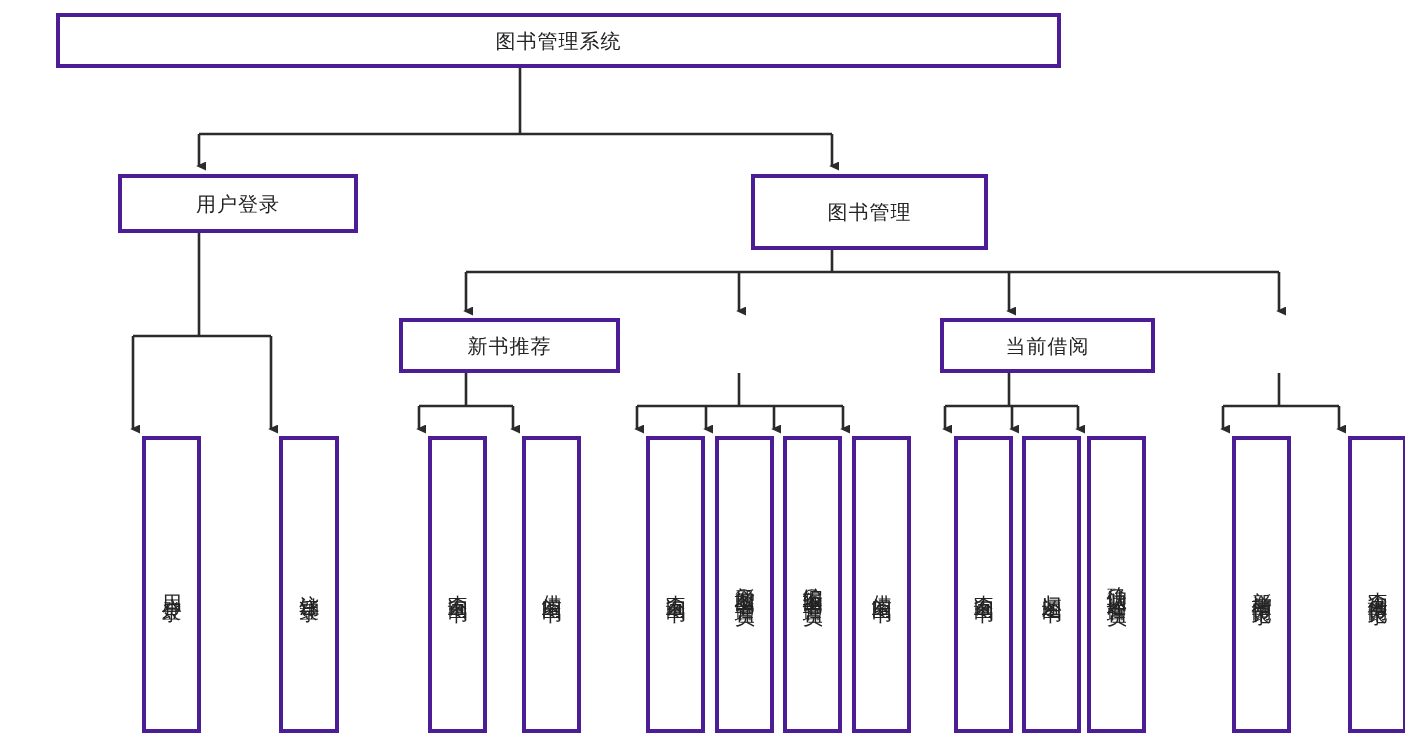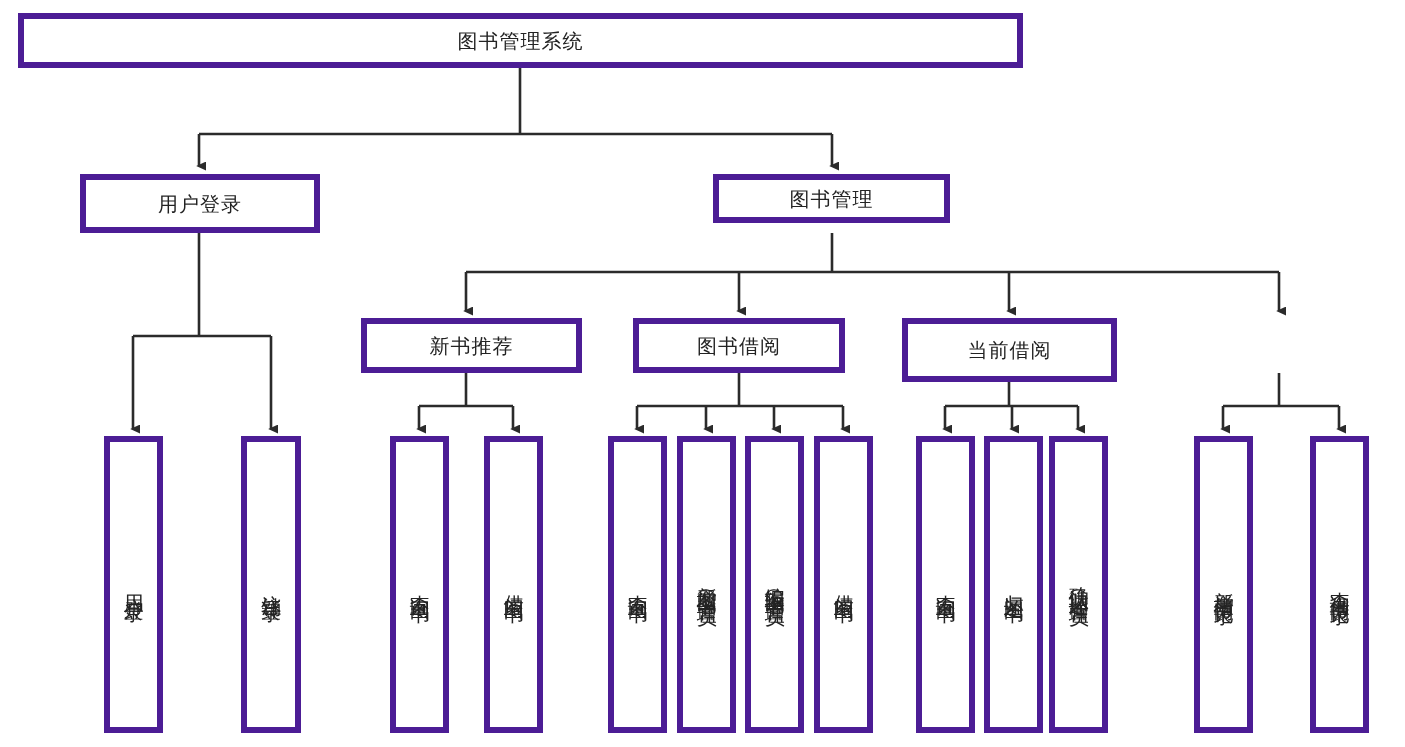--- a/index.html
+++ b/index.html
@@ -3,25 +3,26 @@
 <meta charset="utf-8">
 <style>
   html,body{margin:0;padding:0;background:#ffffff;}
   body{font-family:"DejaVu Sans","Liberation Sans",sans-serif;}
   #canvas{position:relative;width:1405px;height:747px;background:#ffffff;overflow:hidden;}
   svg.lines{position:absolute;left:0;top:0;width:1405px;height:747px;pointer-events:none;}
   .node{
     position:absolute;
     box-sizing:border-box;
     background:#ffffff;
-    border:6px solid #4c1d95;
+    border:4px solid #4c1d95;
     display:flex;
     align-items:center;
     justify-content:center;
     color:#232323;
+    margin-left:38px;
   }
   .node.h{
     font-size:20px;
     letter-spacing:1px;
     line-height:1.2;
   }
   .node.v{
     writing-mode:vertical-rl;
     text-orientation:upright;
     font-size:20px;
@@ -99,31 +100,28 @@
     </g>
   </svg>
 
   <div class="node h" style="left:18px;top:13px;width:1005px;height:55px;">
     <span>图书管理系统</span>
   </div>
 
   <div class="node h" style="left:80px;top:174px;width:240px;height:59px;">
     <span>用户登录</span>
   </div>
-  <div class="node h" style="left:713px;top:174px;width:237px;height:49px;">
+  <div class="node h" style="left:713px;top:174px;width:237px;height:76px;">
     <span>图书管理</span>
   </div>
 
   <div class="node h" style="left:361px;top:318px;width:221px;height:55px;">
     <span>新书推荐</span>
   </div>
-  <div class="node h" style="left:633px;top:318px;width:212px;height:55px;">
-    <span>图书借阅</span>
-  </div>
-  <div class="node h" style="left:902px;top:318px;width:215px;height:64px;text-align:center;">
+  <div class="node h" style="left:902px;top:318px;width:215px;height:55px;text-align:center;">
     <span>当前借阅</span>
   </div>
 
   <div class="node v" style="left:104px;top:436px;width:59px;height:297px;">
     <span class="vtxt">用户登录</span>
   </div>
   <div class="node v" style="left:241px;top:436px;width:60px;height:297px;">
     <span class="vtxt">注销登录</span>
   </div>
 

